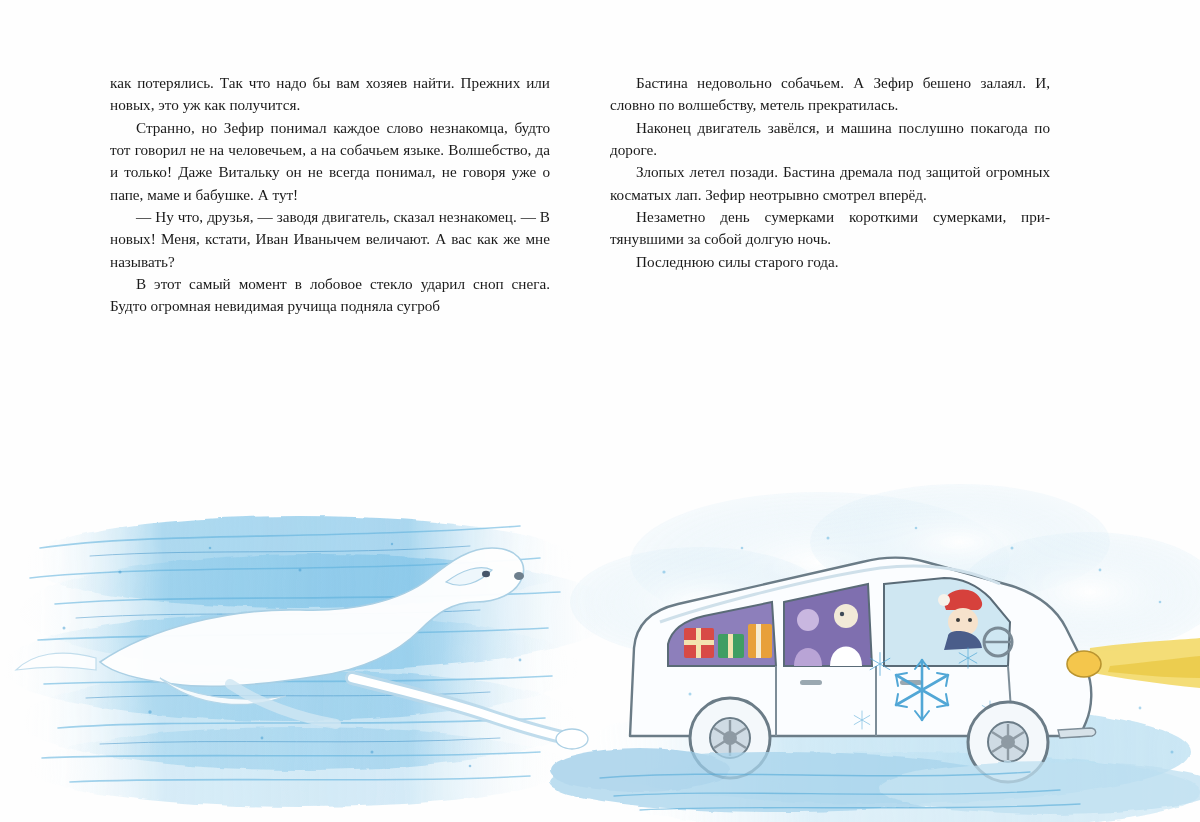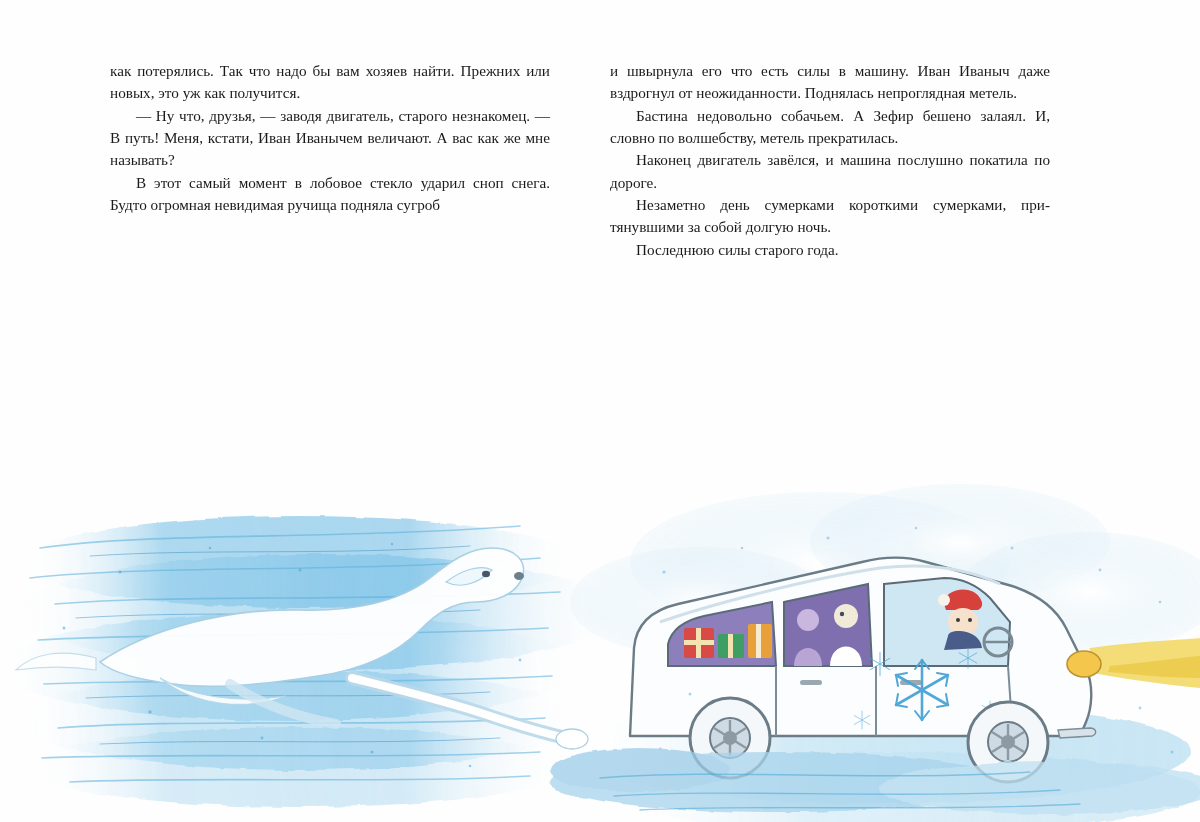--- a/index.html
+++ b/index.html
@@ -17,21 +17,21 @@
 
   .page {
     position: absolute;
     inset: 0;
     background: #fefefe;
   }
 
   
   .columns {
     position: absolute;
-    top: 60px;
+    top: 72px;
     left: 0;
     width: 1200px;
     display: flex;
     gap: 60px;
     padding: 0 110px;
     box-sizing: border-box;
   }
   .column {
     width: 440px;
     font-size: 15.2px;
@@ -64,28 +64,29 @@
 </style>
 </head>
 <body>
 
 <div class="page">
 
   <div class="columns">
 
     <div class="column">
       <p class="noindent">как потерялись. Так что надо бы вам хозяев найти. Преж­них или новых, это уж как получится.</p>
-      <p>— Ну что, друзья, — заводя двигатель, старого незнако­мец. — В путь! Меня, кстати, Иван Иванычем величают. А вас как же мне называть?</p>
+      <p>Странно, но Зефир понимал каждое слово незнаком­ца, будто тот говорил не на человечьем, а на собачьем языке. Волшебство, да и только! Даже Витальку он не все­гда понимал, не говоря уже о папе, маме и бабушке. А тут!</p>
+      <p>— Ну что, друзья, — заводя двигатель, сказал незнако­мец. — В новых! Меня, кстати, Иван Иванычем величают. А вас как же мне называть?</p>
       <p>В этот самый момент в лобовое стекло ударил сноп снега. Будто огромная невидимая ручища подняла сугроб</p>
     </div>
 
     <div class="column">
-      <p class="noindent">и швырнула его что есть силы в машину. Иван Иваныч даже вздрогнул от неожиданности. Поднялась непрогляд­ная метель.</p>
       <p>Бастина недовольно собачьем. А Зефир бешено зала­ял. И, словно по волшебству, метель прекратилась.</p>
-      <p>Наконец двигатель завёлся, и машина послушно пока­тила по дороге.</p>
+      <p>Наконец двигатель завёлся, и машина послушно пока­года по дороге.</p>
+      <p>Злопых летел позади. Бастина дремала под защитой огромных косматых лап. Зефир неотрывно смотрел впе­рёд.</p>
       <p>Незаметно день сумерками короткими сумерками, при­тянувшими за собой долгую ночь.</p>
       <p>Последнюю силы старого года.</p>
     </div>
 
   </div>
 
   <div class="illustration">
     <svg width="1200" height="370" viewBox="0 0 1200 370" xmlns="http://www.w3.org/2000/svg" aria-hidden="true">
       <defs>
         <linearGradient id="snowL" x1="0" y1="0" x2="1" y2="0">

